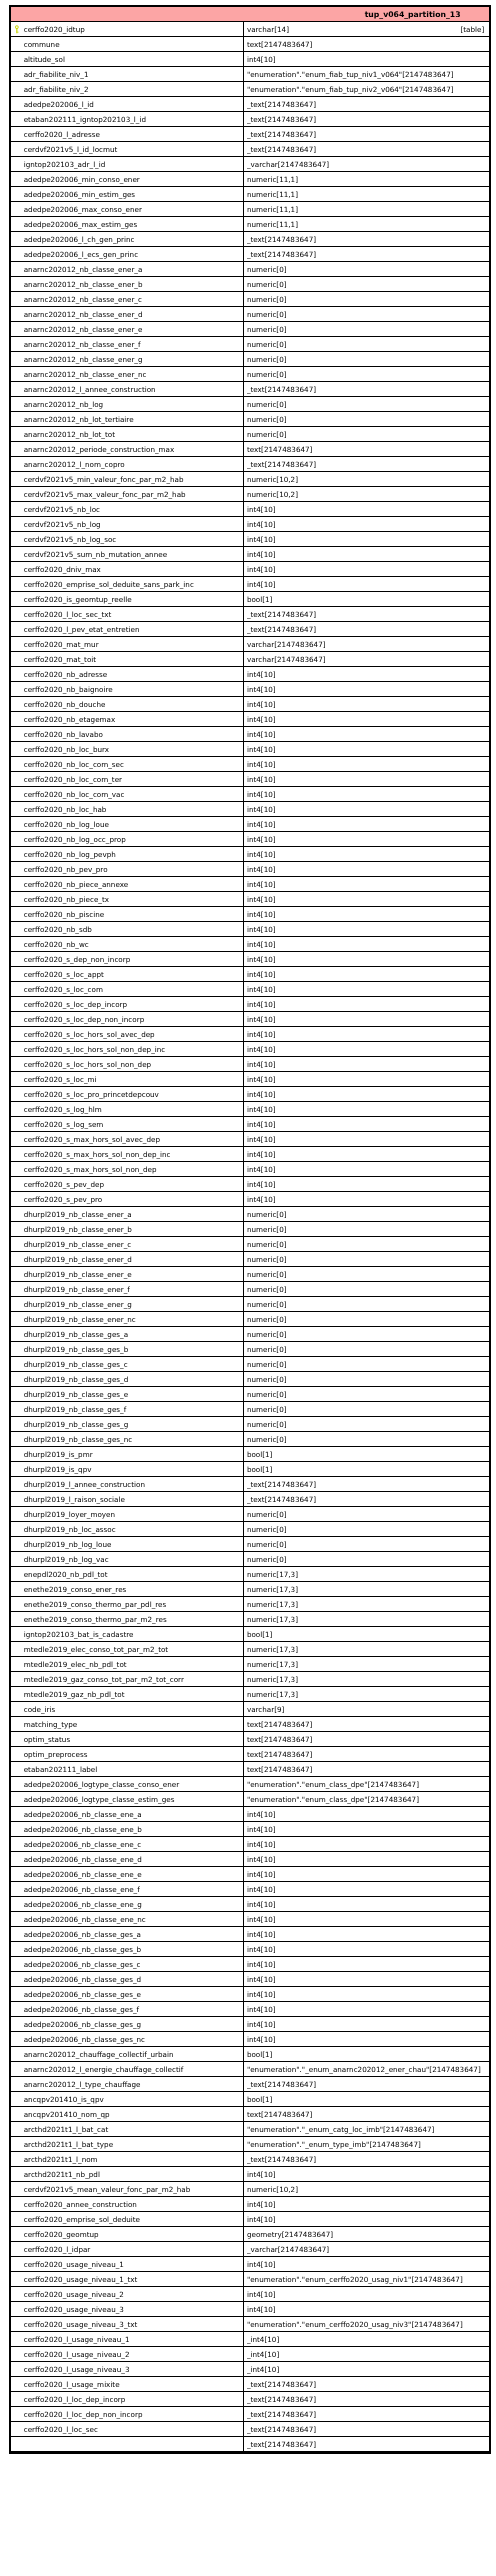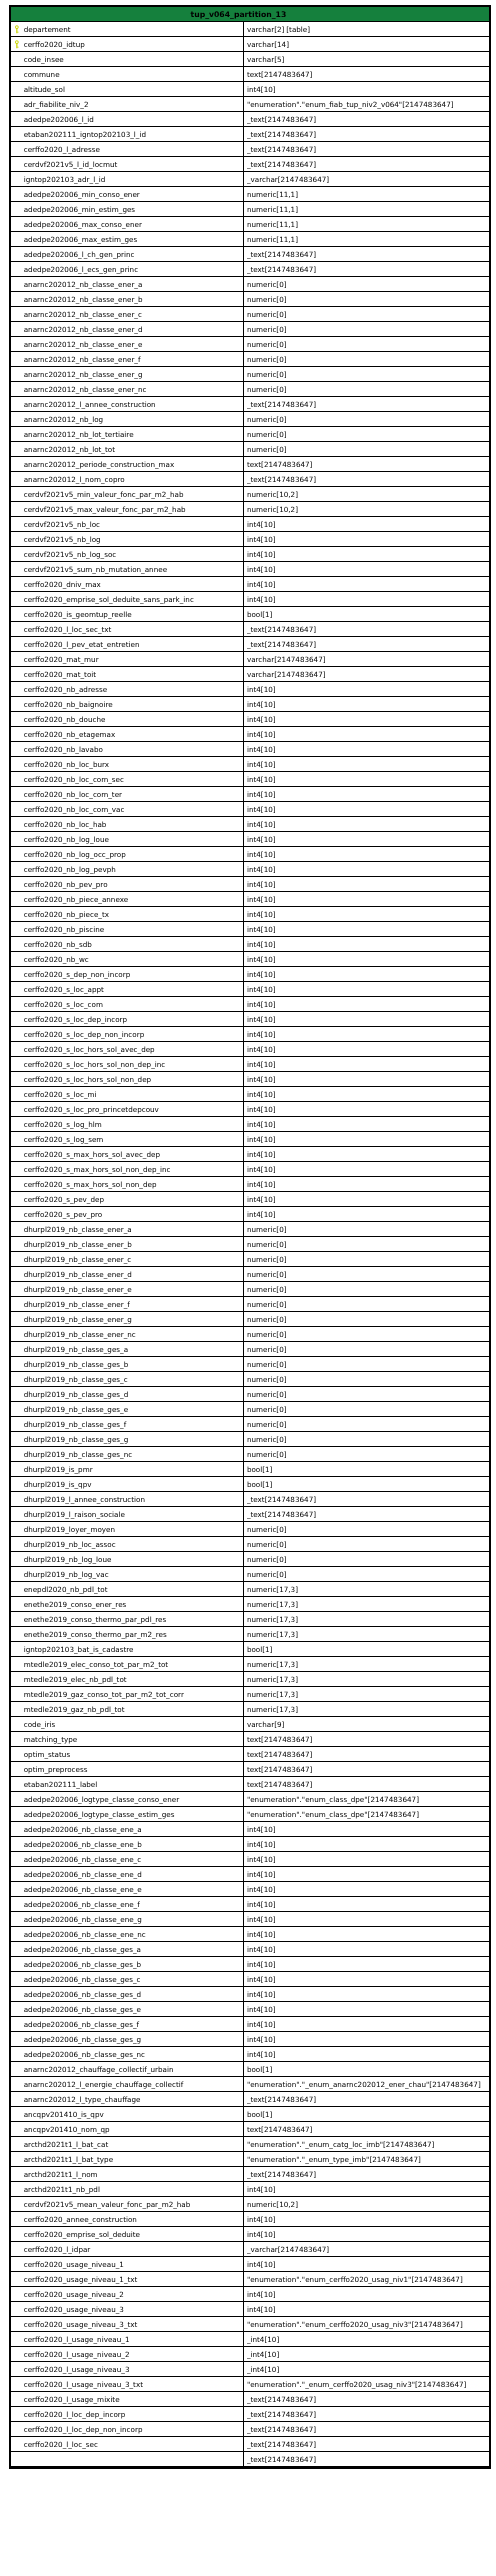--- a/index.html
+++ b/index.html
@@ -1,19 +1,19 @@
 <!DOCTYPE html>
 <html style="font-size:8.2px"><head>
 <meta charset="utf-8">
 <style>
   html,body{margin:0;padding:0;background:#ffffff;}
   body{font-family:"DejaVu Sans", sans-serif;color:#000;}
   .canvas{position:relative;width:497px;height:3789px;background:#ffffff;overflow:hidden;}
   .table-node{position:absolute;left:9.3px;top:5.2px;width:478px;border:2.6px solid #000;background:#fff;}
-  .hdr{display:flex;justify-content:center;align-items:center;height:14px;background:#15803d;border-bottom:1.5px solid #000;padding:0 12px;}
+  .hdr{display:flex;justify-content:flex-end;align-items:center;height:14px;background:#fca5a5;border-bottom:1.5px solid #000;padding:0 5px;}
   .hdr .title{font-weight:bold;font-size:7.7px;letter-spacing:0;white-space:nowrap;}
   .hdr .badge{font-size:7.2px;white-space:nowrap;margin-top:31px;}
   .row{display:flex;height:14px;border-bottom:1px solid #000;background:#fff;}
   .cell-name{width:232px;flex:none;border-right:1px solid #000;display:flex;align-items:center;overflow:hidden;}
   .keyslot{width:12.4px;flex:none;box-sizing:border-box;padding-left:3.1px;display:flex;align-items:center;}
   .colname{font-size:7.2px;white-space:nowrap;}
   .cell-type{flex:1;display:flex;align-items:center;padding-left:2.6px;font-size:7.2px;white-space:nowrap;overflow:hidden;}
   .key-svg{display:block;}
 </style>
 </head>
@@ -26,59 +26,48 @@
       <span class="badge">[table]</span>
     </div>
     <div id="rows">
         <div class="row">
           <div class="cell-name">
             <span class="keyslot">
               <svg class="key-svg" width="5.7" height="8.8" viewBox="0 0 11 17" xmlns="http://www.w3.org/2000/svg" aria-hidden="true">
                 <path fill="#c9d400" fill-rule="evenodd" d="M5.5 0.5a3.6 3.6 0 0 1 1.2 7V13l2.2 0v1.6l-2.2 0V16h-2.4V7.5a3.6 3.6 0 0 1 1.2-7zM5.5 2.2a1.9 1.9 0 1 0 0 3.8 1.9 1.9 0 0 0 0-3.8z"></path>
               </svg>
             </span>
-            <span class="colname">departement</span>
-          </div>
-          <div class="cell-type">varchar[2]</div>
-        </div>
-        <div class="row">
-          <div class="cell-name">
-            <span class="keyslot">
-              <svg class="key-svg" width="5.7" height="8.8" viewBox="0 0 11 17" xmlns="http://www.w3.org/2000/svg" aria-hidden="true">
-                <path fill="#c9d400" fill-rule="evenodd" d="M5.5 0.5a3.6 3.6 0 0 1 1.2 7V13l2.2 0v1.6l-2.2 0V16h-2.4V7.5a3.6 3.6 0 0 1 1.2-7zM5.5 2.2a1.9 1.9 0 1 0 0 3.8 1.9 1.9 0 0 0 0-3.8z"></path>
-              </svg>
-            </span>
             <span class="colname">cerffo2020_idtup</span>
           </div>
           <div class="cell-type">varchar[14]</div>
         </div>
         <div class="row">
           <div class="cell-name">
             <span class="keyslot"></span>
-            <span class="colname">code_insee</span>
-          </div>
-          <div class="cell-type">varchar[5]</div>
-        </div>
-        <div class="row">
-          <div class="cell-name">
-            <span class="keyslot"></span>
             <span class="colname">commune</span>
           </div>
           <div class="cell-type">text[2147483647]</div>
         </div>
         <div class="row">
           <div class="cell-name">
             <span class="keyslot"></span>
             <span class="colname">altitude_sol</span>
           </div>
           <div class="cell-type">int4[10]</div>
         </div>
         <div class="row">
           <div class="cell-name">
             <span class="keyslot"></span>
+            <span class="colname">adr_fiabilite_niv_1</span>
+          </div>
+          <div class="cell-type">"enumeration"."enum_fiab_tup_niv1_v064"[2147483647]</div>
+        </div>
+        <div class="row">
+          <div class="cell-name">
+            <span class="keyslot"></span>
             <span class="colname">adr_fiabilite_niv_2</span>
           </div>
           <div class="cell-type">"enumeration"."enum_fiab_tup_niv2_v064"[2147483647]</div>
         </div>
         <div class="row">
           <div class="cell-name">
             <span class="keyslot"></span>
             <span class="colname">adedpe202006_l_id</span>
           </div>
           <div class="cell-type">_text[2147483647]</div>
@@ -1066,20 +1055,27 @@
         <div class="row">
           <div class="cell-name">
             <span class="keyslot"></span>
             <span class="colname">cerffo2020_emprise_sol_deduite</span>
           </div>
           <div class="cell-type">int4[10]</div>
         </div>
         <div class="row">
           <div class="cell-name">
             <span class="keyslot"></span>
+            <span class="colname">cerffo2020_geomtup</span>
+          </div>
+          <div class="cell-type">geometry[2147483647]</div>
+        </div>
+        <div class="row">
+          <div class="cell-name">
+            <span class="keyslot"></span>
             <span class="colname">cerffo2020_l_idpar</span>
           </div>
           <div class="cell-type">_varchar[2147483647]</div>
         </div>
         <div class="row">
           <div class="cell-name">
             <span class="keyslot"></span>
             <span class="colname">cerffo2020_usage_niveau_1</span>
           </div>
           <div class="cell-type">int4[10]</div>
@@ -1125,27 +1121,20 @@
             <span class="colname">cerffo2020_l_usage_niveau_2</span>
           </div>
           <div class="cell-type">_int4[10]</div>
         </div>
         <div class="row">
           <div class="cell-name">
             <span class="keyslot"></span>
             <span class="colname">cerffo2020_l_usage_niveau_3</span>
           </div>
           <div class="cell-type">_int4[10]</div>
-        </div>
-        <div class="row">
-          <div class="cell-name">
-            <span class="keyslot"></span>
-            <span class="colname">cerffo2020_l_usage_niveau_3_txt</span>
-          </div>
-          <div class="cell-type">"enumeration"."_enum_cerffo2020_usag_niv3"[2147483647]</div>
         </div>
         <div class="row">
           <div class="cell-name">
             <span class="keyslot"></span>
             <span class="colname">cerffo2020_l_usage_mixite</span>
           </div>
           <div class="cell-type">_text[2147483647]</div>
         </div>
         <div class="row">
           <div class="cell-name">

